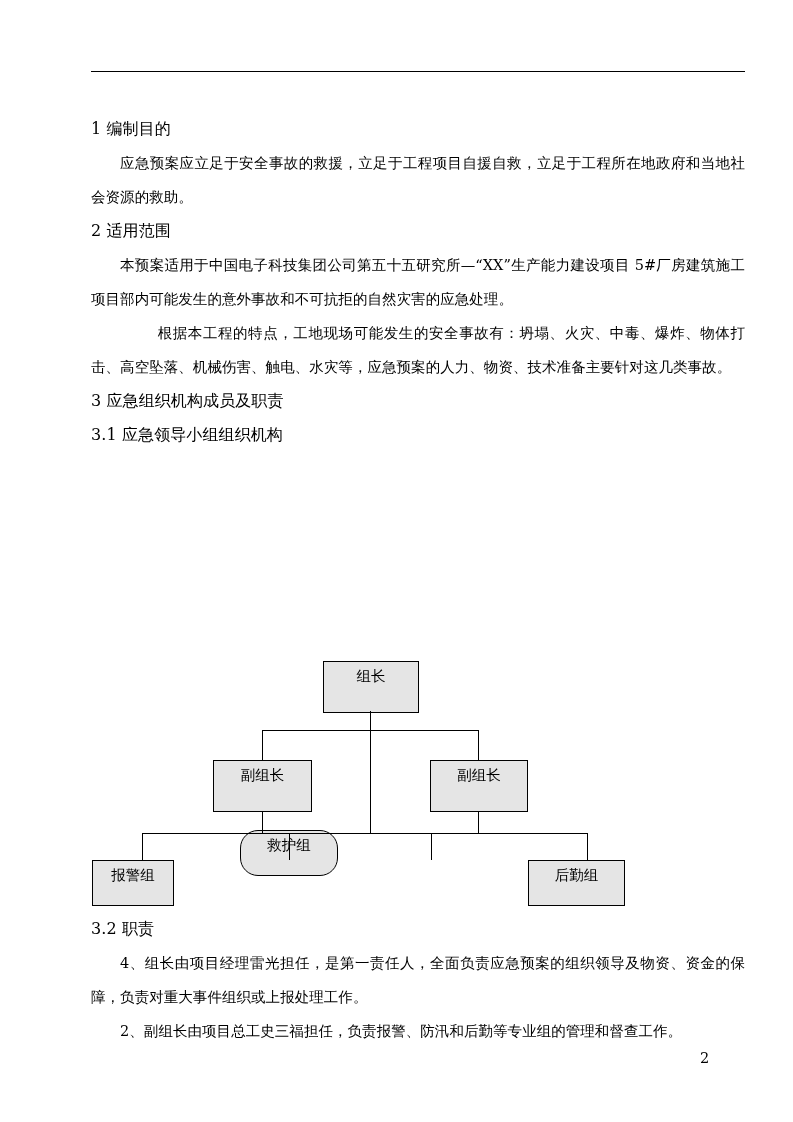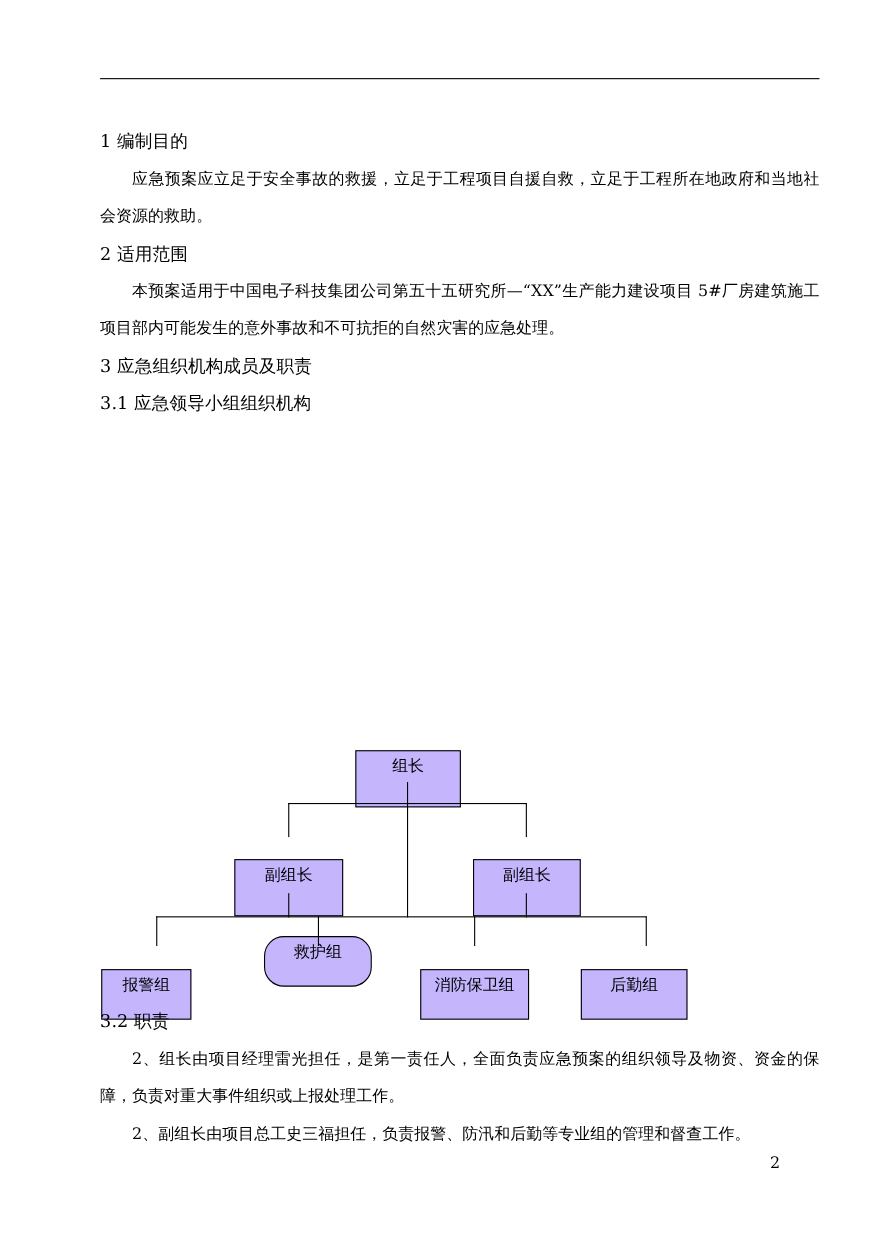--- a/index.html
+++ b/index.html
@@ -75,26 +75,25 @@
     left: 0;
     top: 0;
     width: 793px;
     height: 1122px;
     pointer-events: none;
   }
 
   .node {
     position: absolute;
     border: 1.3px solid #000;
-    background: #c4b5fd;
+    background: #e5e5e5;
     box-sizing: border-box;
     display: flex;
     justify-content: center;
     align-items: flex-start;
-    margin-top: 21px;
   }
   .node span {
     font-size: 14.5px;
     line-height: 1.1;
     padding-top: 7px;
     white-space: nowrap;
   }
 
   .lead-node    { left: 323px; top: 661px; width: 96px;  height: 52px; }
   .deputy-left  { left: 213px; top: 760px; width: 99px;  height: 52px; }
@@ -130,20 +129,21 @@
 
     <p class="heading">1 编制目的</p>
 
 
     <p class="para">应急预案应立足于安全事故的救援，立足于工程项目自援自救，立足于工程所在地政府和当地社会资源的救助。</p>
 
     <p class="heading">2 适用范围</p>
 
     <p class="para">本预案适用于中国电子科技集团公司第五十五研究所—“XX”生产能力建设项目 5#厂房建筑施工项目部内可能发生的意外事故和不可抗拒的自然灾害的应急处理。</p>
 
+    <p class="para deep-indent">根据本工程的特点，工地现场可能发生的安全事故有：坍塌、火灾、中毒、爆炸、物体打击、高空坠落、机械伤害、触电、水灾等，应急预案的人力、物资、技术准备主要针对这几类事故。</p>
 
     <p class="heading">3 应急组织机构成员及职责</p>
 
     <p class="heading">3.1 应急领导小组组织机构</p>
 
   </div>
 
   <div class="orgchart">
 
     <div class="node lead-node">
@@ -156,23 +156,20 @@
 
     <div class="node deputy-right">
       <span>副组长</span>
     </div>
 
     <div class="node team-0">
       <span>报警组</span>
     </div>
     <div class="node team-1">
       <span>救护组</span>
-    </div>
-    <div class="node team-2">
-      <span>消防保卫组</span>
     </div>
     <div class="node team-3">
       <span>后勤组</span>
     </div>
 
     <div class="ln v" style="left:370px; top:711px; height:123px;"></div>
 
     <div class="ln h" style="left:262px; top:730px; width:217px;"></div>
 
     <div class="ln v" style="left:262px; top:730px; height:31px;"></div>
@@ -187,21 +184,21 @@
     <div class="ln v" style="left:289px; top:833px; height:27px;"></div>
     <div class="ln v" style="left:431px; top:833px; height:27px;"></div>
     <div class="ln v" style="left:587px; top:833px; height:27px;"></div>
 
   </div>
 
   <div class="content" style="top:912px;">
 
     <p class="heading">3.2 职责</p>
 
-    <p class="para list-item">2、组长由项目经理雷光担任，是第一责任人，全面负责应急预案的组织领导及物资、资金的保障，负责对重大事件组织或上报处理工作。</p>
+    <p class="para list-item">4、组长由项目经理雷光担任，是第一责任人，全面负责应急预案的组织领导及物资、资金的保障，负责对重大事件组织或上报处理工作。</p>
 
     <p class="para list-item">2、副组长由项目总工史三福担任，负责报警、防汛和后勤等专业组的管理和督查工作。</p>
 
   </div>
 
   <div class="page-number">2</div>
 
 </div>
 
 </body></html>

